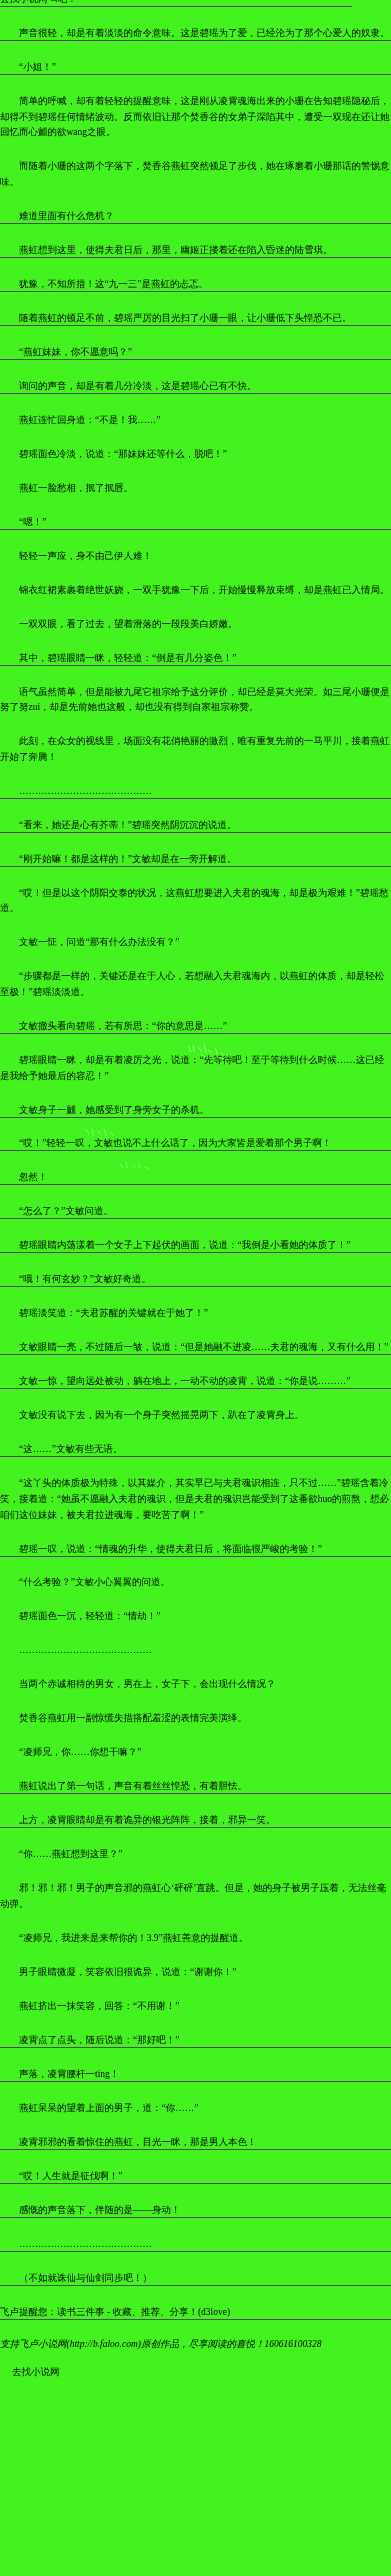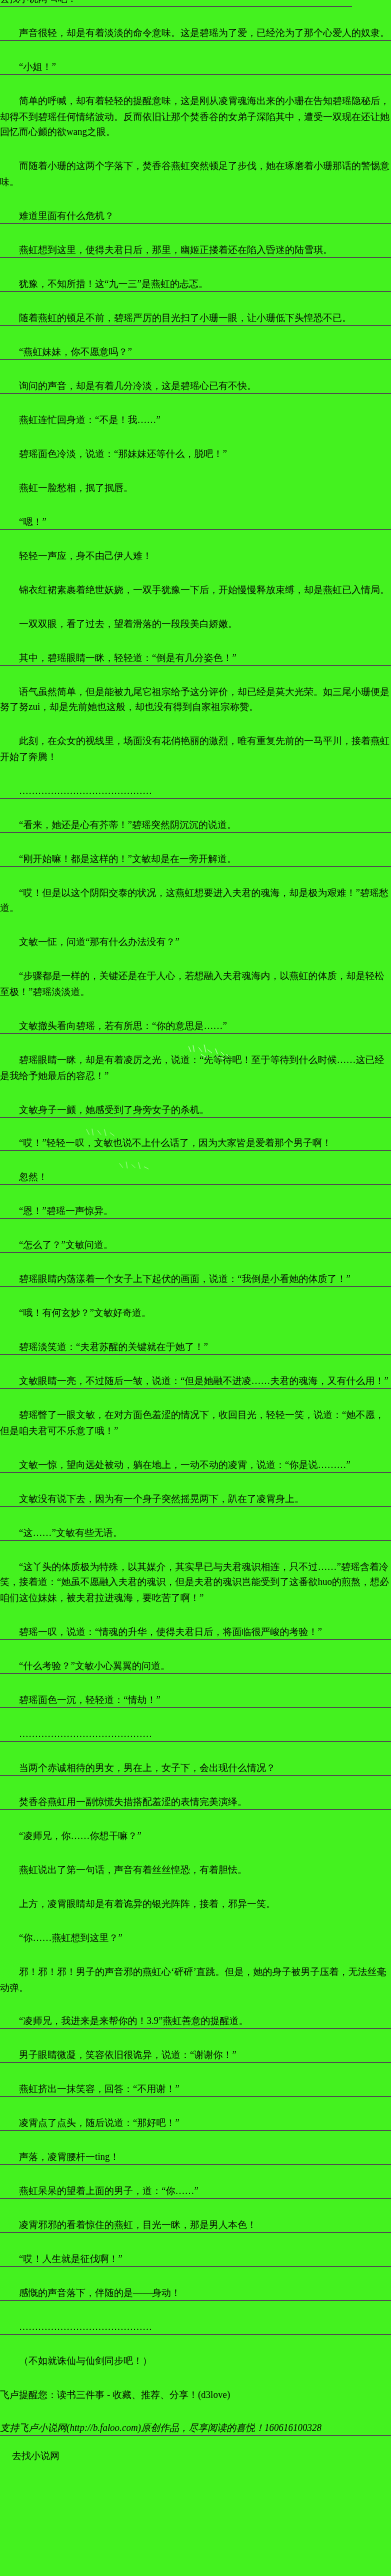--- a/index.html
+++ b/index.html
@@ -85,27 +85,25 @@
       <div class="para">“看来，她还是心有芥蒂！”碧瑶突然阴沉沉的说道。</div>
       <div class="para">“刚开始嘛！都是这样的！”文敏却是在一旁开解道。</div>
       <div class="para">“哎！但是以这个阴阳交泰的状况，这燕虹想要进入夫君的魂海，却是极为艰难！”碧瑶愁道。</div>
       <div class="para">文敏一怔，问道“那有什么办法没有？”</div>
       <div class="para">“步骤都是一样的，关键还是在于人心，若想融入夫君魂海内，以燕虹的体质，却是轻松至极！”碧瑶淡淡道。</div>
       <div class="para">文敏撤头看向碧瑶，若有所思：“你的意思是……”</div>
       <div class="para">碧瑶眼睛一眯，却是有着凌厉之光，说道：“先等待吧！至于等待到什么时候……这已经是我给予她最后的容忍！”</div>
       <div class="para">文敏身子一颤，她感受到了身旁女子的杀机。</div>
       <div class="para">“哎！”轻轻一叹，文敏也说不上什么话了，因为大家皆是爱着那个男子啊！</div>
       <div class="para">忽然！</div>
-      <div class="para">“恩！”碧瑶一声惊异。</div>
       <div class="para">“怎么了？”文敏问道。</div>
       <div class="para">碧瑶眼睛内荡漾着一个女子上下起伏的画面，说道：“我倒是小看她的体质了！”</div>
       <div class="para">“哦！有何玄妙？”文敏好奇道。</div>
       <div class="para">碧瑶淡笑道：“夫君苏醒的关键就在于她了！”</div>
       <div class="para">文敏眼睛一亮，不过随后一皱，说道：“但是她融不进凌……夫君的魂海，又有什么用！”</div>
-      <div class="para">碧瑶瞥了一眼文敏，在对方面色羞涩的情况下，收回目光，轻轻一笑，说道：“她不愿，但是咱夫君可不乐意了哦！”</div>
       <div class="para">文敏一惊，望向远处被动，躺在地上，一动不动的凌霄，说道：“你是说………”</div>
       <div class="para">文敏没有说下去，因为有一个身子突然摇晃两下，趴在了凌霄身上。</div>
       <div class="para">“这……”文敏有些无语。</div>
       <div class="para">“这丫头的体质极为特殊，以其媒介，其实早已与夫君魂识相连，只不过……”碧瑶含着冷笑，接着道：“她虽不愿融入夫君的魂识，但是夫君的魂识岂能受到了这番欲huo的煎熬，想必咱们这位妹妹，被夫君拉进魂海，要吃苦了啊！”</div>
       <div class="para">碧瑶一叹，说道：“情魂的升华，使得夫君日后，将面临很严峻的考验！”</div>
       <div class="para">“什么考验？”文敏小心翼翼的问道。</div>
       <div class="para">碧瑶面色一沉，轻轻道：“情劫！”</div>
       <div class="para">……………………………………</div>
       <div class="para">当两个赤诚相待的男女，男在上，女子下，会出现什么情况？</div>
       <div class="para">焚香谷燕虹用一副惊慌失措搭配羞涩的表情完美演绎。</div>

